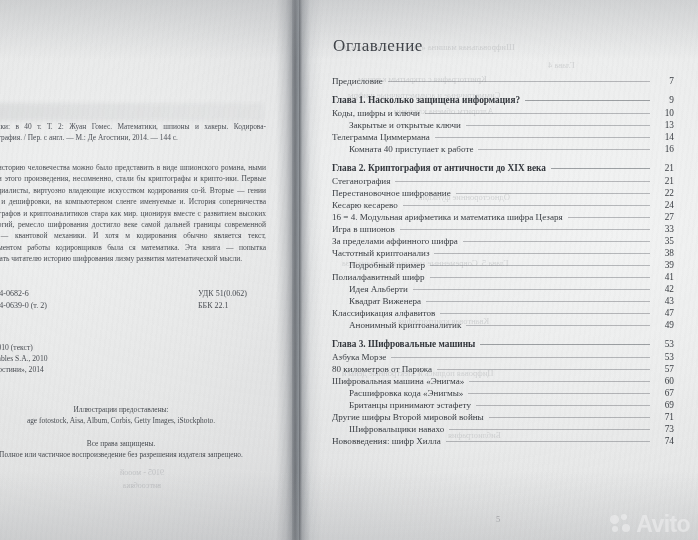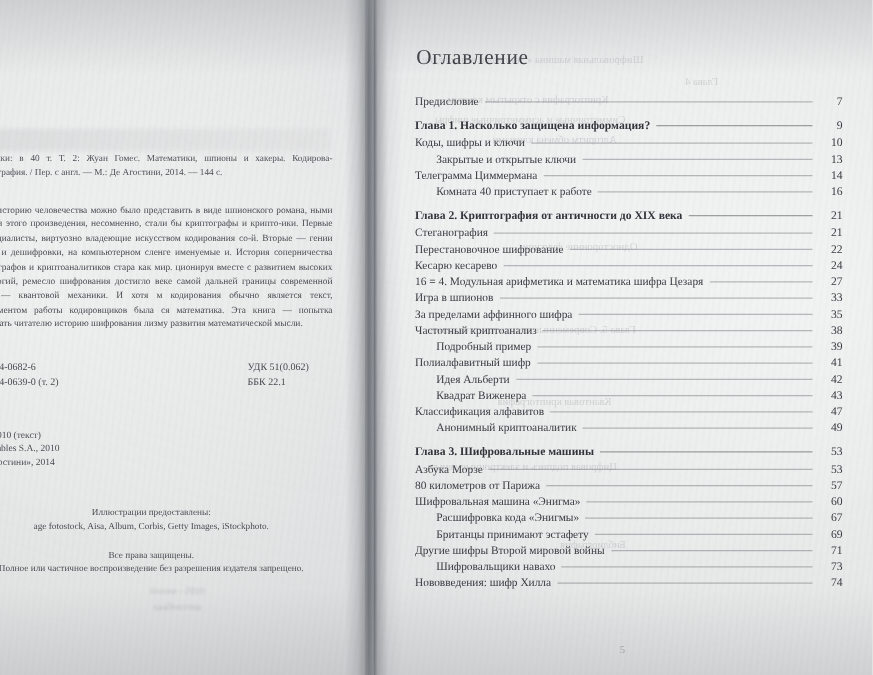--- a/index.html
+++ b/index.html
@@ -376,14 +376,23 @@
     <div id="page-number">5</div>
   </div>
 
   <div id="gutter"></div>
   <div id="gutter-core"></div>
 
   <div id="grain"></div>
   <div id="topshade"></div>
   <div id="botshade"></div>
 
+  <div id="avito">
+    <span class="dots">
+      <i class="d1"></i>
+        <i class="d2"></i>
+        <i class="d3"></i>
+        <i class="d4"></i>
+    </span>
+    <span class="word">Avito</span>
+  </div>
 
 </div>
 
 </body></html>

